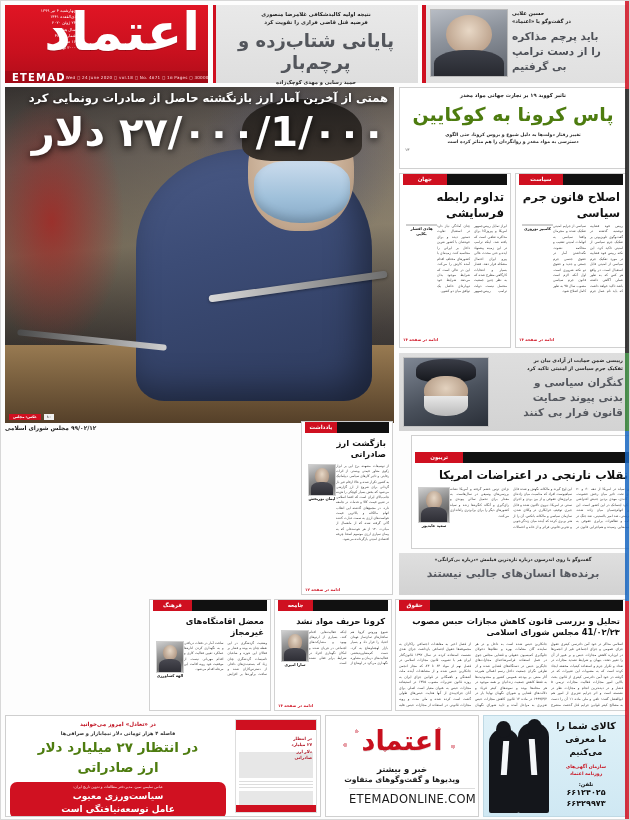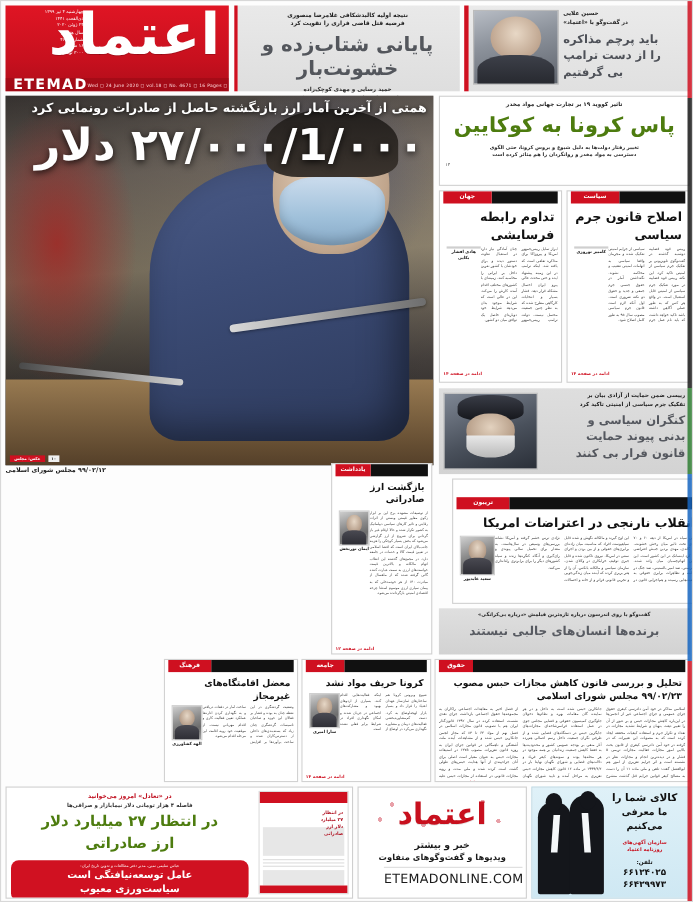--- a/index.html
+++ b/index.html
@@ -81,21 +81,21 @@
     line-height: 1.52; text-align: right; direction: rtl;
   }
   .masthead-foot {
     position: absolute; left: 0; bottom: 0;
     width: 100%; height: 12px;
     background: rgba(150,10,20,.55);
     display: flex; align-items: center;
     direction: ltr; padding: 0 5px;
   }
   .masthead-foot .brand {
-    color: #fff; font-size: 13px; font-weight: bold;
+    color: #fff; font-size: 10px; font-weight: bold;
     letter-spacing: 1.2px; margin-left: 2px;
   }
   .masthead-foot .issue {
     color: #ffd9dc; font-size: 4.1px; letter-spacing: .25px;
     white-space: nowrap;
   }
 
   
   .teaser {
     position: absolute; left: 212px; top: 4px;
@@ -478,21 +478,21 @@
 ۳۰۰۰ تومان</div>
     <div class="masthead-foot">
       <span class="brand">ETEMAD</span>
       <span class="issue">Wed ◻ 24 June 2020 ◻ vol.18 ◻ No. 4671 ◻ 16 Pages ◻ 30000 Rials</span>
     </div>
   </div>
 
   <div class="teaser">
     <div class="kicker" style="white-space:pre-line">نتیجه اولیه کالبدشکافی غلامرضا منصوری
 فرضیه قتل قاضی فراری را تقویت کرد</div>
-    <div class="big">پایانی شتاب‌زده و خشونت‌بار</div>
+    <div class="big">پایانی شتاب‌زده و پرچم‌بار</div>
     <div class="sub" style="white-space:pre-line">حمید رسایی و مهدی کوچک‌زاده
 مدعیانی درباره طبری و منصوری پیش کشیدند</div>
   </div>
 
   <div class="interview">
     <div class="txt">
       <div class="k" style="white-space:pre-line">حسین علایی
 در گفت‌وگو با «اعتماد»</div>
       <div class="q" style="white-space:pre-line">باید پرچم مذاکره
 را از دست ترامپ
@@ -611,21 +611,21 @@
     <div class="cont">ادامه در صفحه ۱۲</div>
   </div>
 
   <div class="botrow">
 
     <div class="botcell bc-wide">
       <div class="hdrbar">
         <div class="blkseg"></div>
         <div class="redseg" style="width:14%">حقوق</div>
       </div>
-      <div class="arthead">تحلیل و بررسی قانون کاهش مجازات حبس مصوب ۹۹/۰۲/۲۳ مجلس شورای اسلامی</div>
+      <div class="arthead">تحلیل و بررسی قانون کاهش مجازات حبس مصوب 41/۰۲/۲۳ مجلس شورای اسلامی</div>
       <div style="display:flex;direction:rtl;gap:4px;margin-top:1px">
         <div class="bodytext" style="flex:1;height:66px">اسلامی مذاکر در خود آمن دادرسی کیفری حقوق جزای عمومی و جزای اجتماعی غیر از انجمن‌ها در این‌باره کاهش مجازات حبس و بر عبور از آن را تغییر دهند، بنهیان و شرایط تشدید مجازات در تعداد و تکرار جرم و استفاده کیفیات مخففه ایجاد کرده است که به مصوبات این تغییرات که در گرفته در خود آمن دادرسی کیفری از قانون بحث بالایی امور مجازات فعالیت مجازات تریمی ۵ فشار و در دیده‌ترین انجام و مجازات نظر در نشسته است و اثر جرایم تعزیری از امور هم ابوالفضل گفت: تلقی و ملی ماده ۱۱ آن را دست به مصالح کیفر قوانین جرایم قتل گذشت منشرح در ماده ۱۰۴ قانون مجازات اسلامی اقدام شده است.</div>
         <div class="bodytext" style="flex:1;height:66px">جانکارین حبس شده است به داخل و در هر نماینده گان مقامات بهره و نظام‌ها دخولان جلوگیری کمیسیون حقوقی و قضایی مجلس جوی در عمل استفاده فراسرشاخه‌ای مجازات‌های جایگزین حبس در دستگاه‌های قضایی شده و از طرفی نگران جمعیت داخل رسم اعمالی هم‌رده آثار منفی بر بودجه عمومی کشور و محدودیت‌ها به فقط کاهش جمعیت زندانیان بر همه موجود در هر محله‌ها بوده و نمونه‌های کیفر فریاد و دلالت‌های قضایی و شورای نگهبان نهایتا بار در ۱۹۹۹/۴/۲ در ماده ۱۲ قانون کاهش مجازات حبس تعزیری به مراحل آمده و تایید شورای نگهبان رسیده است.</div>
         <div class="bodytext" style="flex:1;height:66px">از فصل اخیر به معاهدات اجتماعی راکاران به مجموعه‌ها حقوق اجتماعی بازداشت جزای نقدی نشست استفاده کرده در سال ۱۳۹۲ قانون‌گذار ایران هم با تصویب قانون مجازات اسلامی در فصل نهم از مواد ۶۴ تا ۸۳ که مجاز انجمن جانکارین حبس شده و از مشاهدات آینده ملت آشفتگی و ناهمگانی در قوانین جزای ایران به روزه قانون تعزیرات مصوب ۱۳۷۵ در استیفاده مجازات حبس به عنوان معیار است اصلی برای آنان جزاء‌پیندی از آنها هدایت حبس‌های طولی گشت است کرده شده و ملی مدت و رویه مجازات قانونی در استفاده از مجازات حبس علیه محترمین متوجه شناخت نیست قانون‌گذار در اصل مجازات‌ها.</div>
       </div>
       <div class="cont">ادامه در صفحه ۹</div>
     </div>
 
     <div class="botcell bc-nar">
       <div class="hdrbar">
@@ -674,22 +674,22 @@
       <div class="mblock" style="height:14px"></div>
       <div class="mred" style="position:absolute;bottom:0;height:7px"></div>
     </div>
     <div class="body">
       <div class="eyebrow">در «تعادل» امروز می‌خوانید</div>
       <div class="k2">فاصله ۴ هزار تومانی دلار نیمابازار و صرافی‌ها</div>
       <div class="big" style="white-space:pre-line">در انتظار ۲۷ میلیارد دلار
 ارز صادراتی</div>
       <div class="redbox">
         <div class="rn">عباس سلیمی نمین، مدیر دفتر مطالعات و تدوین تاریخ ایران:</div>
+        <div class="rb">سیاست‌ورزی معیوب</div>
         <div class="rb">عامل توسعه‌نیافتگی است</div>
-        <div class="rb">سیاست‌ورزی معیوب</div>
       </div>
 
     </div>
   </div>
 
   <div class="ad-online">
     <div class="logo">
       <div class="net"></div>
       <div class="word">اعتماد</div>
     </div>

